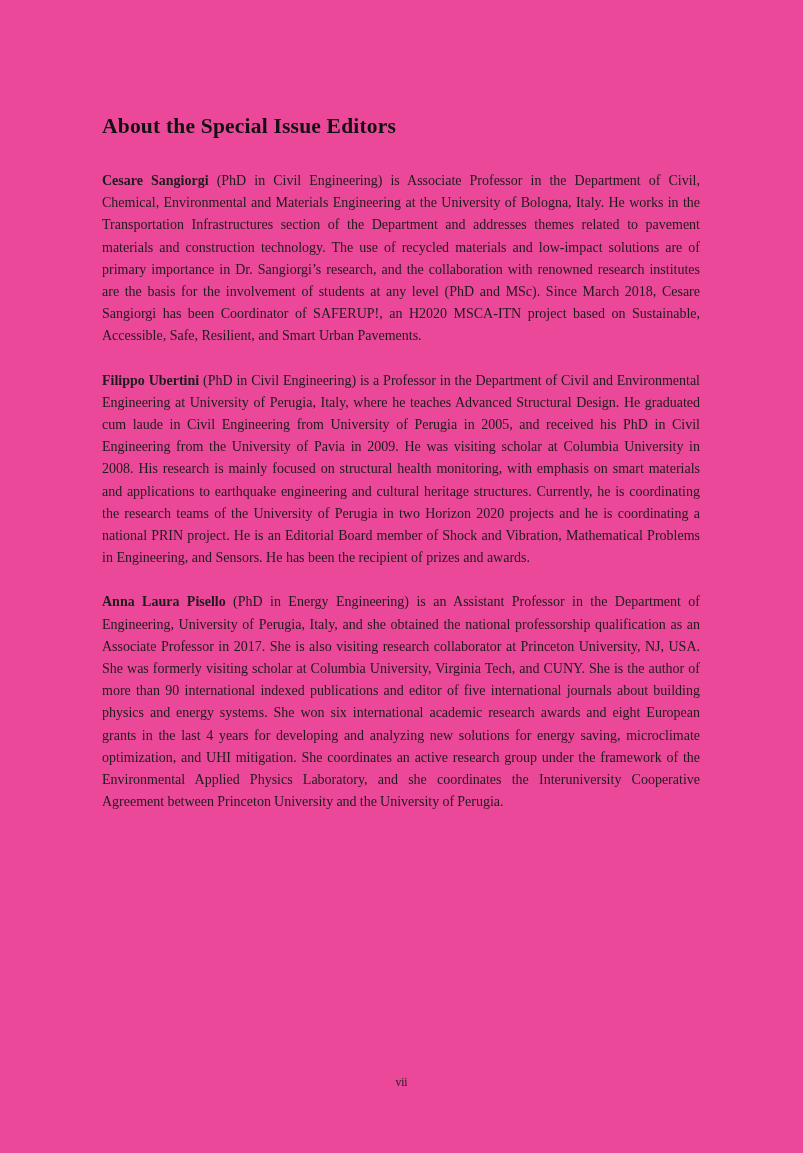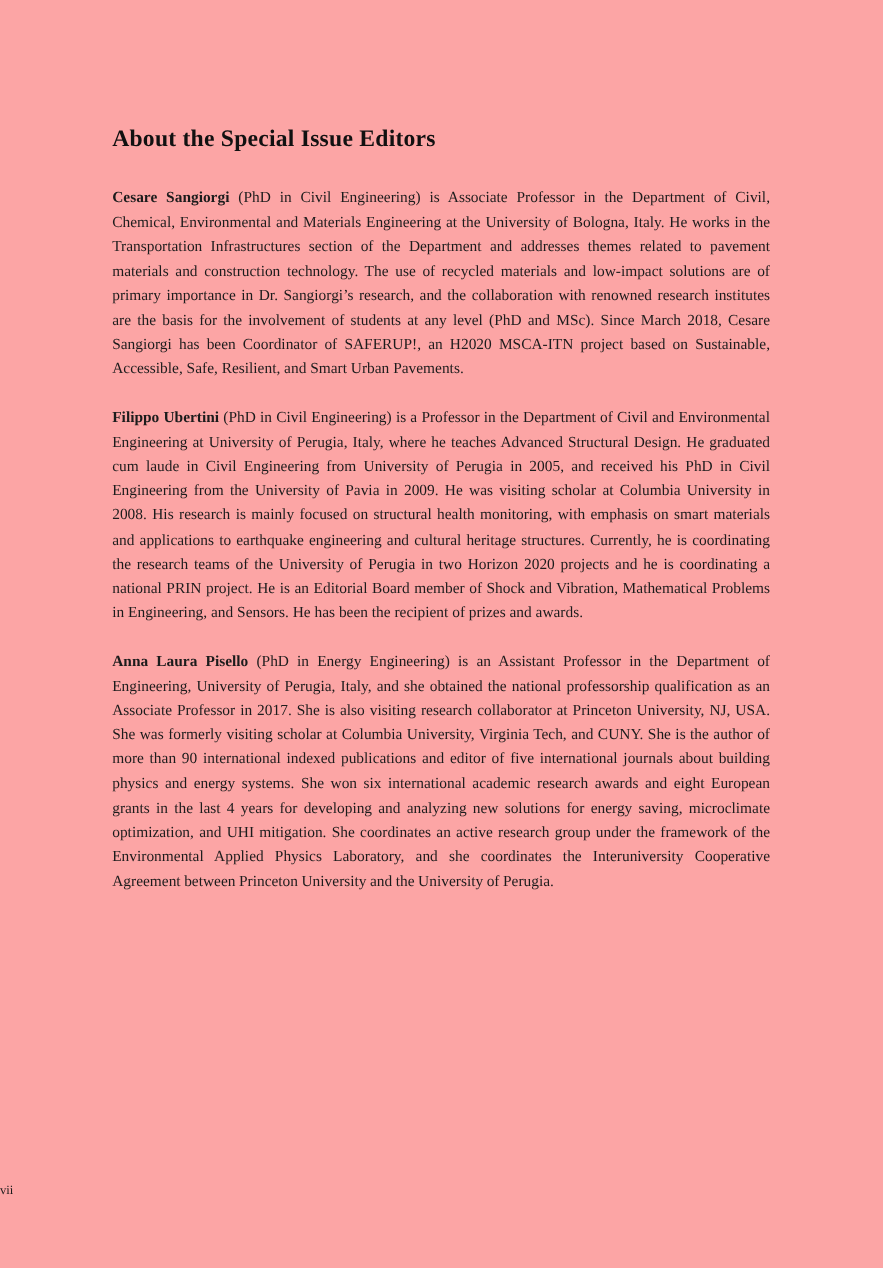--- a/index.html
+++ b/index.html
@@ -4,21 +4,21 @@
 <style>
   html, body {
     margin: 0;
     padding: 0;
     background: #ffffff;
   }
   .page {
     position: relative;
     width: 803px;
     height: 1153px;
-    background: #fca5a5;
+    background: #ec4899;
     margin: 0 auto;
     overflow: hidden;
     font-family: "Liberation Serif", "DejaVu Serif", serif;
     color: #1a1a1a;
   }
   .content {
     position: absolute;
     left: 102px;
     top: 112px;
     width: 598px;
@@ -47,20 +47,21 @@
     font-weight: bold;
   }
   .bio.tight {
     word-spacing: -0.3px;
   }
   .folio {
     position: absolute;
     left: 0;
     right: 0;
     top: 1075px;
+    text-align: center;
     font-size: 11.5px;
     line-height: 14px;
     color: #1c1c1c;
   }
 </style>
 </head>
 <body>
 
 <div class="page">
 

